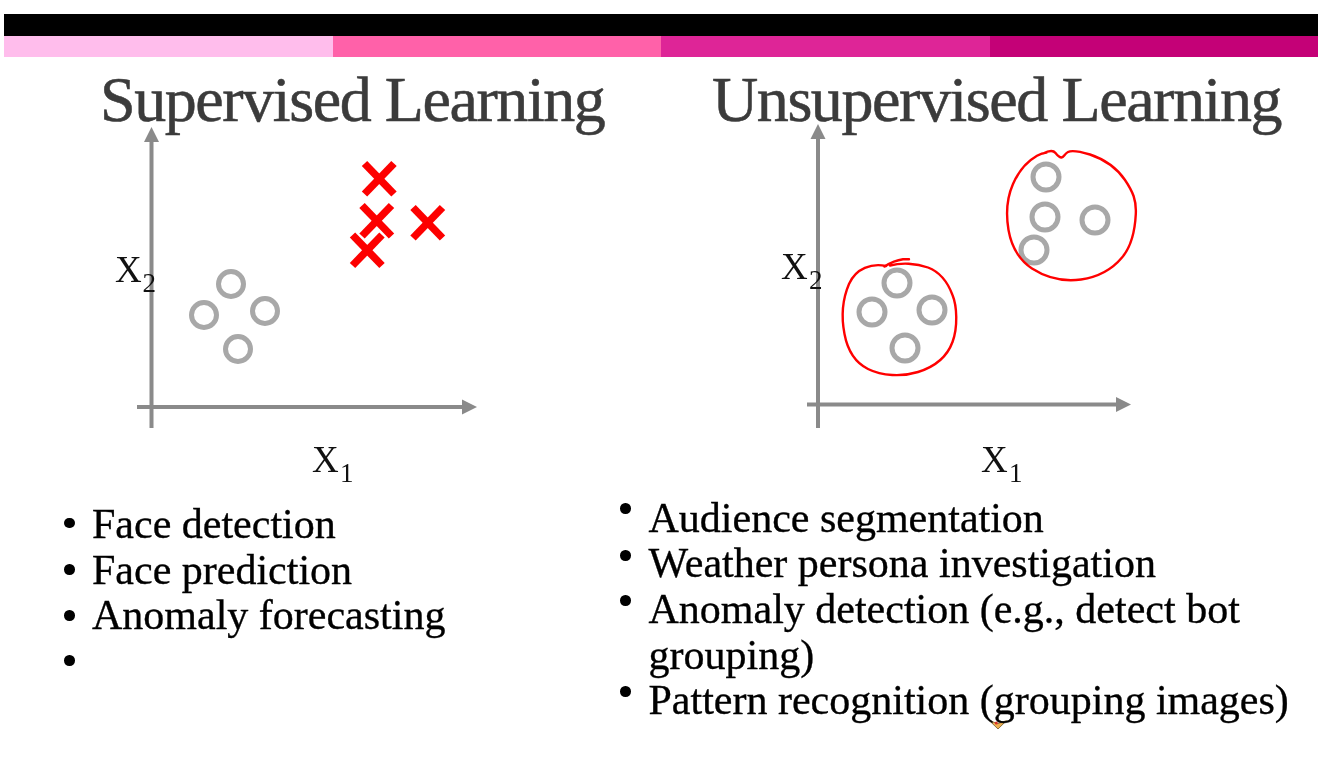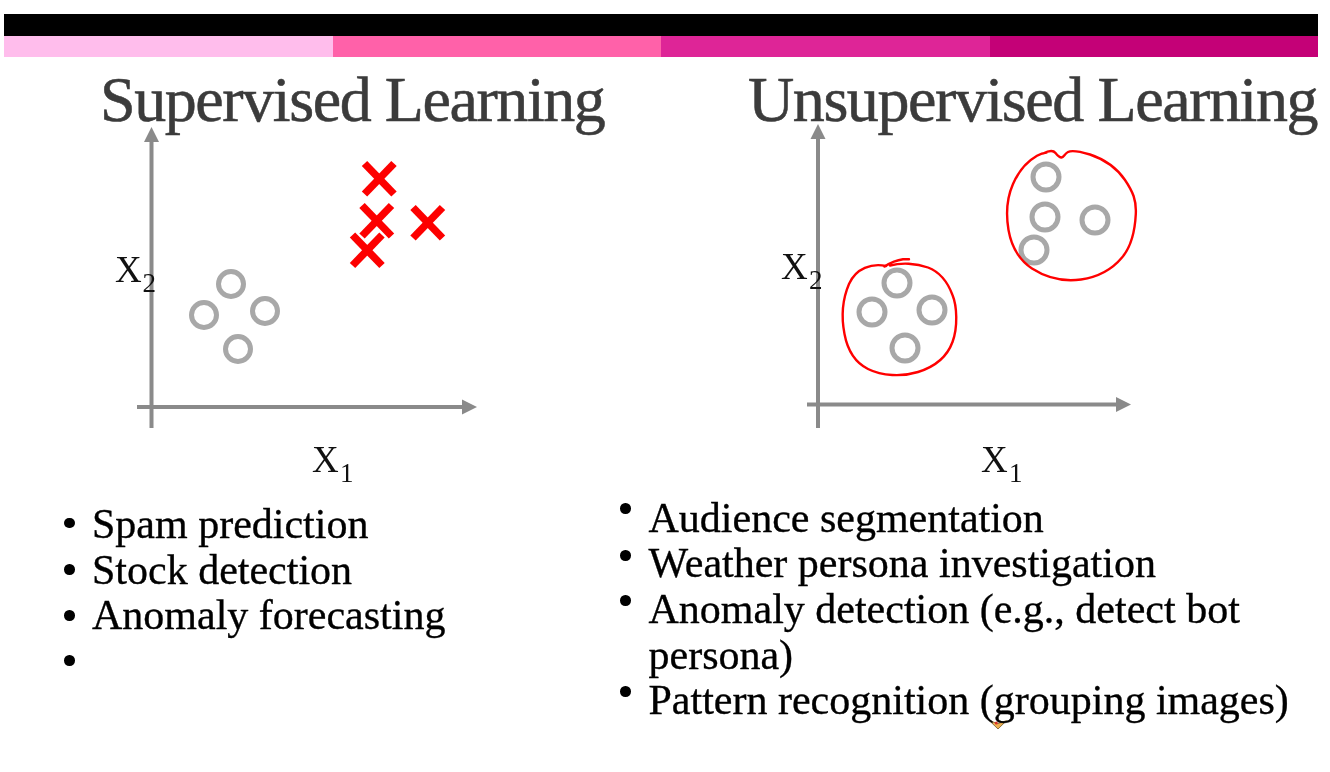--- a/index.html
+++ b/index.html
@@ -18,21 +18,21 @@
 <body>
   <div class="abs barblack"></div>
   <div class="abs barpink">
     <div class="seg" style="left:0;width:328.5px;background:#ffbdec;"></div>
     <div class="seg" style="left:328.5px;width:328.5px;background:#ff61a9;"></div>
     <div class="seg" style="left:657px;width:328.5px;background:#de2597;"></div>
     <div class="seg" style="left:985.5px;width:328.5px;background:#c40177;"></div>
   </div>
 
   <div class="abs title" id="title1" style="left:100px;top:68.4px;">Supervised Learning</div>
-  <div class="abs title" id="title2" style="left:712px;top:68.4px;margin-left:36px;">Unsupervised Learning</div>
+  <div class="abs title" id="title2" style="left:712px;top:68.4px;">Unsupervised Learning</div>
 
   <svg class="abs" style="left:0;top:0;" width="1330" height="772" viewBox="0 0 1330 772">
 
     <g stroke="#8a8a8a" stroke-width="4" fill="none">
       <line x1="151.5" y1="141" x2="151.5" y2="428"></line>
       <line x1="137" y1="407" x2="462" y2="407"></line>
     </g>
     <g fill="#8a8a8a" stroke="none">
       <polygon points="151.5,127 159,142 144,142"></polygon>
       <polygon points="477,407 462,399.5 462,414.5"></polygon>
@@ -102,32 +102,32 @@
       <text x="809" y="289" font-size="27">2</text>
       <text x="981" y="471.5" font-size="37">X</text>
       <text x="1009" y="482" font-size="27">1</text>
     </g>
 
     <polygon points="989.3,720.6 997.8,723.6 1006.6,720.6 998,729" fill="#edb052" stroke="#8a7340" stroke-width="1"></polygon>
     <circle cx="996.3" cy="722.9" r="1.5" fill="#d93025"></circle>
   </svg>
 
   <div class="abs blist" style="left:92px;top:501.9px;">
-    <div class="bl">Spam prediction</div>
-    <div class="bl">Stock detection</div>
+    <div class="bl">Face detection</div>
+    <div class="bl">Face prediction</div>
     <div class="bl">Anomaly forecasting</div>
   </div>
   <div class="abs bullet" style="left:64.2px;top:517.8px;"></div>
   <div class="abs bullet" style="left:64.2px;top:564.2px;"></div>
   <div class="abs bullet" style="left:64.2px;top:610.2px;"></div>
   <div class="abs bullet" style="left:64.2px;top:655.2px;"></div>
 
   <div class="abs blist" style="left:648.5px;top:487.6px;margin-top:8px;">
     <div class="bl">Audience segmentation</div>
     <div class="bl">Weather persona investigation</div>
     <div class="bl">Anomaly detection (e.g., detect bot</div>
-    <div class="bl">persona)</div>
+    <div class="bl">grouping)</div>
     <div class="bl">Pattern recognition (grouping images)</div>
   </div>
   <div class="abs bullet" style="left:620.2px;top:503.4px;"></div>
   <div class="abs bullet" style="left:620.2px;top:550.2px;"></div>
   <div class="abs bullet" style="left:620.2px;top:595.2px;"></div>
   <div class="abs bullet" style="left:620.2px;top:686.2px;"></div>
 
 </body></html>

